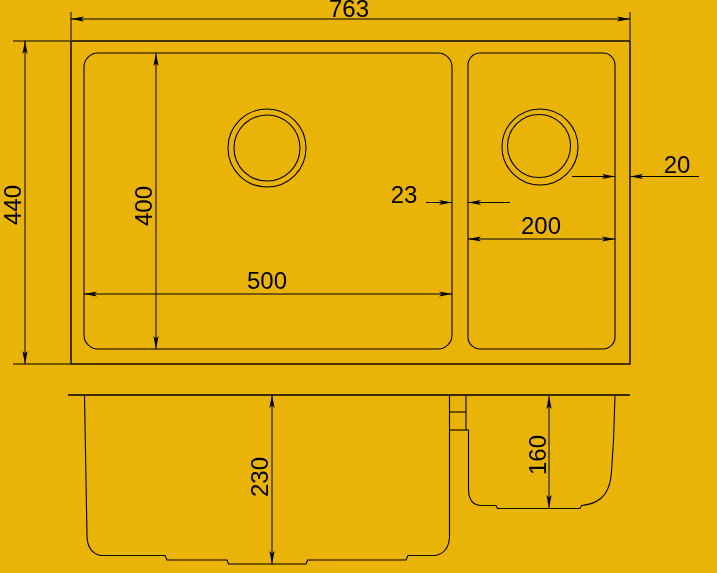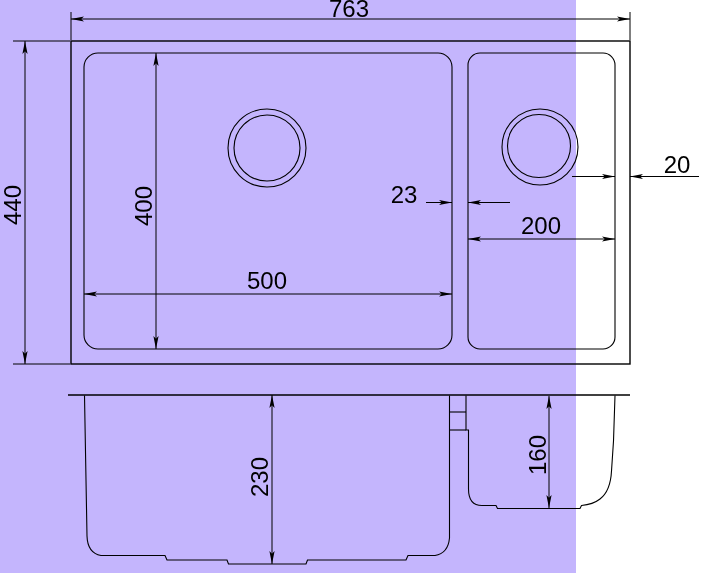--- a/index.html
+++ b/index.html
@@ -5,23 +5,23 @@
   html, body {
     margin: 0;
     padding: 0;
     background: #ffffff;
     width: 717px;
     height: 573px;
     overflow: hidden;
   }
   .canvas {
     position: relative;
-    width: 576px;
+    width: 717px;
     height: 573px;
-    background: #c4b5fd;
+    background: #eab308;
   }
   svg text {
     font-family: "Liberation Sans", "DejaVu Sans", sans-serif;
     font-size: 24px;
     fill: #000000;
   }
   .obj { stroke: #000000; fill: none; stroke-width: 1.4; }
   .obj-thin { stroke: #000000; fill: none; stroke-width: 1.1; }
   .dim { stroke: #000000; fill: none; stroke-width: 1; }
 </style>

